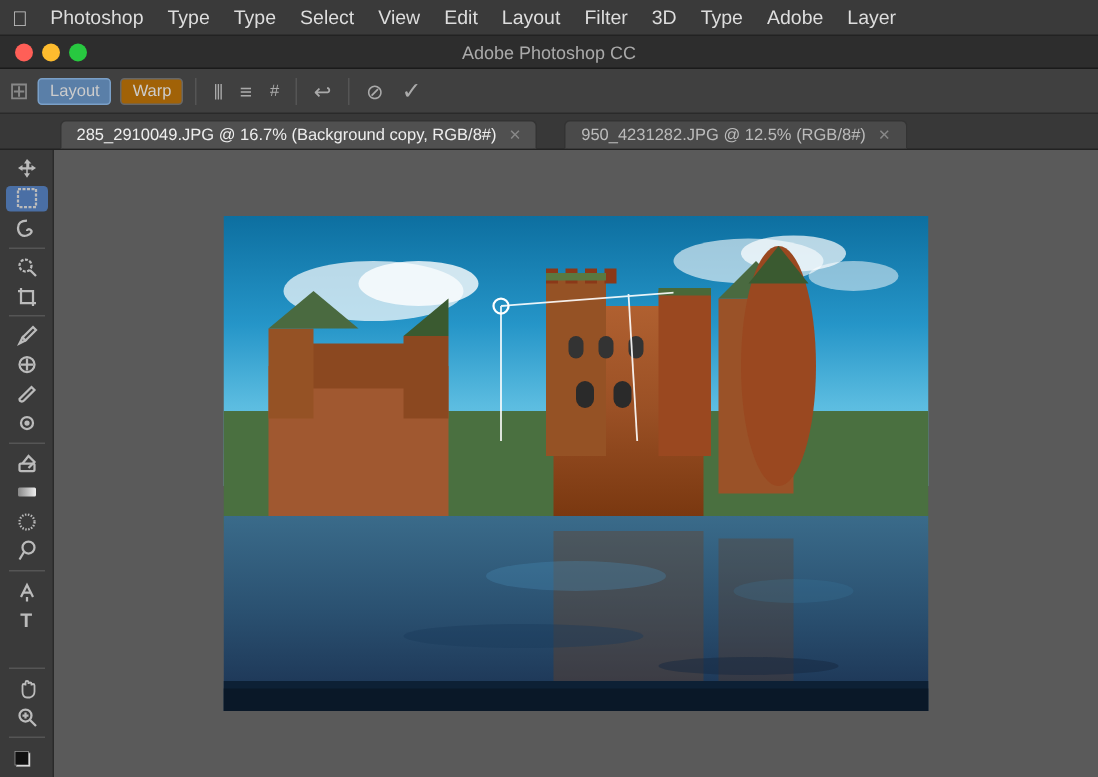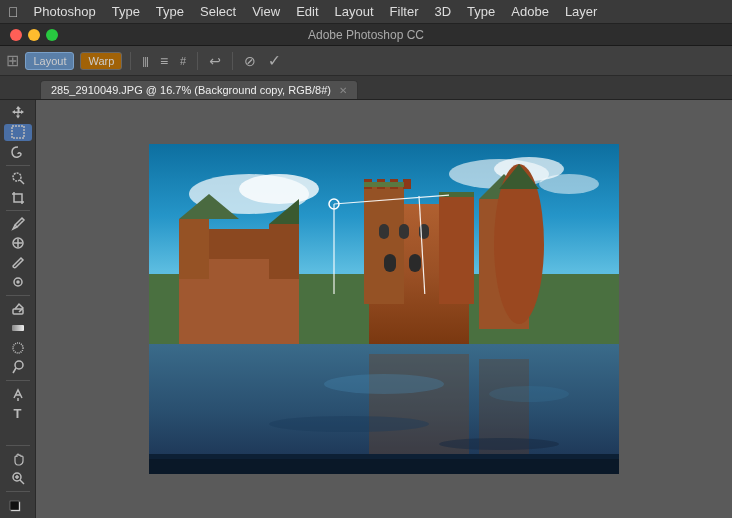--- a/index.html
+++ b/index.html
@@ -222,20 +222,24 @@
   <div class="options-divider"></div>
   <span class="options-icon">↩</span>
   <div class="options-divider"></div>
   <span class="options-icon">⊘</span>
   <span class="options-check">✓</span>
 </div>
 
 <div id="tabs-bar">
   <div class="tab active">
     <span>285_2910049.JPG @ 16.7% (Background copy, RGB/8#)</span>
+    <span class="tab-close">✕</span>
+  </div>
+  <div class="tab">
+    <span>950_4231282.JPG @ 12.5% (RGB/8#)</span>
     <span class="tab-close">✕</span>
   </div>
 </div>
 
 <div id="main-area">
 
   <div id="toolbar">
     <div class="tool-icon" title="Move">
       <svg width="16" height="16" viewBox="0 0 16 16" fill="#bbb">
           <path d="M8 1l-2 3h1.5v2.5H5V5l-3 2 3 2V8H7.5v2.5H6l2 3 2-3h-1.5V8H11v1l3-2-3-2v1.5H9.5V4H11l-3-3z"></path>

